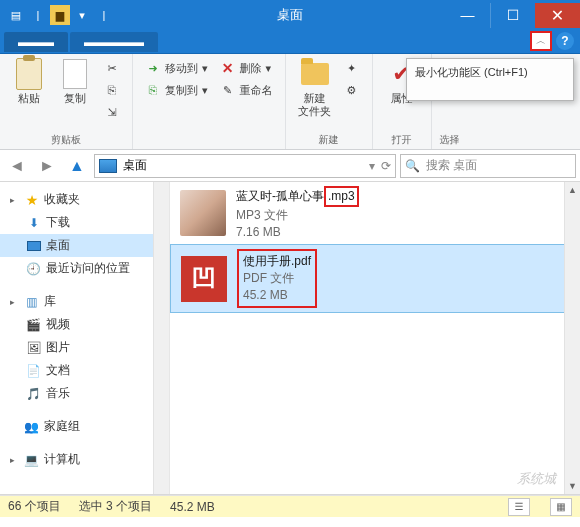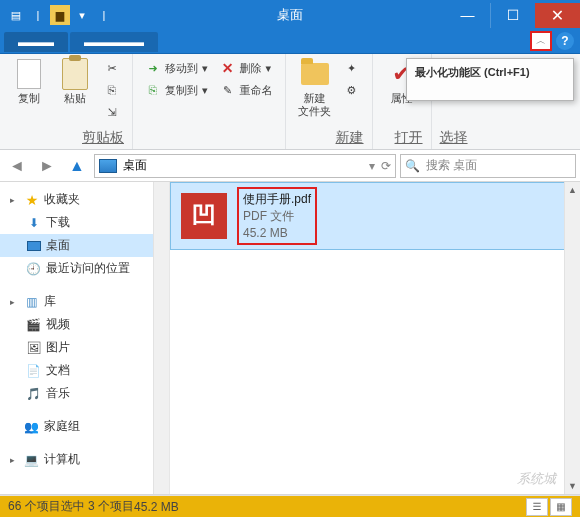--- a/index.html
+++ b/index.html
@@ -18,33 +18,33 @@
 
 .tabstrip { height: 24px; background: #1e7bd0; border-bottom: 1px solid #1366b3; display: flex; align-items: center; padding-left: 4px; position: relative; }
 .tabstrip .tab { background: rgba(0,0,0,0.2); color: #fff; font-size: 12px; padding: 3px 14px; border-radius: 2px 2px 0 0; margin-right: 2px; }
 .tabstrip .tab2 { background: rgba(0,0,0,0.15); }
 .tabstrip .right-controls { position: absolute; right: 6px; top: 1px; display: flex; gap: 4px; align-items: center; }
 .tabstrip .expand-btn { width: 22px; height: 20px; background: #fff; border: 2px solid #e02020; display: flex; align-items: center; justify-content: center; color: #555; font-size: 10px; }
 .tabstrip .help-btn { width: 18px; height: 18px; background: #2f8fe0; border-radius: 50%; color: #fff; display: flex; align-items: center; justify-content: center; font-size: 12px; font-weight: bold; }
 
 .ribbon { height: 96px; background: #f5f6f7; border-bottom: 1px solid #d0d2d5; display: flex; position: relative; }
 .ribbon-group { border-right: 1px solid #e0e2e5; padding: 4px 8px 2px; display: flex; flex-direction: column; justify-content: space-between; }
-.ribbon-group .group-label { text-align: right; font-size: 14px; color: #666; margin-top: auto; padding-top: 2px; text-decoration: underline; }
+.ribbon-group .group-label { text-align: center; font-size: 10px; color: #666; margin-top: auto; padding-top: 2px; }
 .ribbon-group .group-body { display: flex; gap: 4px; flex: 1; }
 
 .big-btn { display: flex; flex-direction: column; align-items: center; width: 42px; font-size: 11px; color: #444; gap: 2px; }
 .big-btn .big-icon { width: 32px; height: 32px; display: flex; align-items: center; justify-content: center; }
 .big-btn .btn-label { line-height: 1.2; text-align: center; }
 
 .small-btn-col { display: flex; flex-direction: column; gap: 2px; }
 .small-btn { display: flex; align-items: center; gap: 4px; font-size: 11px; color: #444; padding: 2px 4px; white-space: nowrap; }
 .small-btn .sm-icon { width: 16px; height: 16px; display: inline-flex; align-items: center; justify-content: center; }
 
 .tooltip { position: absolute; right: 6px; top: 4px; width: 168px; background: #fdfdfd; border: 1px solid #b5b5b5; box-shadow: 2px 2px 6px rgba(0,0,0,0.25); padding: 6px 8px; font-size: 11px; color: #333; z-index: 10; }
-.tooltip .tt-title { font-weight: bold; margin-bottom: 14px; }
+.tooltip .tt-title { font-weight: normal; margin-bottom: 14px; }
 .tooltip .tt-body { color: #555; line-height: 1.4; }
 
 .addrbar { height: 32px; background: #fff; border-bottom: 1px solid #d8d8d8; display: flex; align-items: center; padding: 3px 4px; gap: 4px; }
 .navbtn { width: 26px; height: 24px; display: flex; align-items: center; justify-content: center; color: #888; font-size: 16px; }
 .navbtn.enabled { color: #1e7bd0; }
 .addr-field { flex: 1; height: 24px; border: 1px solid #bdbdbd; display: flex; align-items: center; padding: 0 4px; font-size: 12px; gap: 6px; }
 .addr-field .addr-icon { width: 18px; height: 14px; background: linear-gradient(#4aa3e8,#2d7fc8); border: 1px solid #1b5a92; }
 .search-field { width: 176px; height: 24px; border: 1px solid #bdbdbd; display: flex; align-items: center; padding: 0 4px; font-size: 12px; color: #888; gap: 6px; }
 
 .content { display: flex; height: 313px; border-bottom: 1px solid #d8d8d8; }
@@ -65,21 +65,21 @@
 .file-thumb { width: 46px; height: 46px; flex-shrink: 0; display: flex; align-items: center; justify-content: center; }
 .file-info { font-size: 12px; line-height: 1.4; color: #333; }
 .file-info .line1 { color: #1a1a1a; }
 .file-info .line2, .file-info .line3 { color: #6a6a6a; }
 .hl-box { border: 2px solid #e02020; padding: 0 2px; display: inline-block; }
 
 .sidebar .scroll-track { position: absolute; right: 0; top: 0; bottom: 0; width: 16px; background: #f0f0f0; border-left: 1px solid #e2e2e2; }
 
 .watermark { position: absolute; right: 24px; bottom: 6px; font-size: 13px; color: rgba(100,100,100,0.35); font-style: italic; }
 
-.statusbar { height: 22px; background: #eab308; display: flex; align-items: center; font-size: 12px; color: #444; padding: 0 8px; border-top: 1px solid #e2e2e2; }
+.statusbar { height: 22px; background: #fef9c3; display: flex; align-items: center; font-size: 12px; color: #444; padding: 0 8px; gap: 18px; border-top: 1px solid #e2e2e2; }
 .statusbar .spacer { flex: 1; }
 .view-toggle { width: 22px; height: 18px; border: 1px solid #c6c6c6; background: #fff; margin-left: 2px; display: inline-flex; align-items: center; justify-content: center; font-size: 10px; color: #666; }
 
 
 .icon-folder { width: 28px; height: 22px; background: #f0c45c; border-radius: 2px; position: relative; }
 .icon-folder:before { content: ""; position: absolute; top: -5px; left: 0; width: 12px; height: 6px; background: #e6b53d; border-radius: 2px 2px 0 0; }
 .icon-clipboard { width: 26px; height: 32px; background: #f4e9c8; border: 1px solid #c2a85a; border-radius: 2px; position: relative; }
 .icon-clipboard:before { content: ""; position: absolute; top: -4px; left: 6px; width: 12px; height: 6px; background: #b89a4d; border-radius: 2px; }
 .icon-doc { width: 24px; height: 30px; background: #fff; border: 1px solid #b8b8b8; position: relative; }
 .icon-x { color: #d03030; font-weight: bold; font-size: 14px; }
@@ -117,29 +117,29 @@
     <div class="help-btn">?</div>
   </div>
 </div>
 
 <div class="ribbon">
 
   <div class="ribbon-group">
     <div class="group-body">
       <div class="big-btn">
         <div class="big-icon">
-            <div class="icon-doc"></div>
-          </div>
-        <div class="btn-label">复制</div>
+            <div class="icon-clipboard"></div>
+          </div>
+        <div class="btn-label">粘贴</div>
       </div>
       <div class="big-btn">
         <div class="big-icon">
-            <div class="icon-clipboard"></div>
-          </div>
-        <div class="btn-label">粘贴</div>
+            <div class="icon-doc"></div>
+          </div>
+        <div class="btn-label">复制</div>
       </div>
       <div class="small-btn-col">
         <div class="small-btn">
             <span class="sm-icon">✂</span>
           </div>
         <div class="small-btn">
             <span class="sm-icon">⎘</span>
           </div>
         <div class="small-btn">
             <span class="sm-icon">⇲</span>
@@ -279,20 +279,30 @@
       <div class="tree-item">
           <span class="twisty">▸</span>
           <span class="t-icon">💻</span>
           <span>计算机</span>
         </div>
     </div>
     <div class="scroll-track"></div>
   </div>
 
   <div class="filepane">
+    <div class="file-row">
+      <div class="file-thumb">
+          <div class="photo-thumb"></div>
+        </div>
+      <div class="file-info">
+        <div class="line1"><span>蓝又时-孤单心事</span><span class="hl-box">.mp3</span></div>
+        <div class="line2">MP3 文件</div>
+        <div class="line3">7.16 MB</div>
+      </div>
+    </div>
     <div class="file-row selected">
       <div class="file-thumb">
           <div class="icon-pdf-bg">凹</div>
         </div>
       <div class="file-info hl-box" style="padding:2px 4px">
         <div class="line1"><span>使用手册</span><span>.pdf</span></div>
         <div class="line2">PDF 文件</div>
         <div class="line3">45.2 MB</div>
       </div>
     </div>

